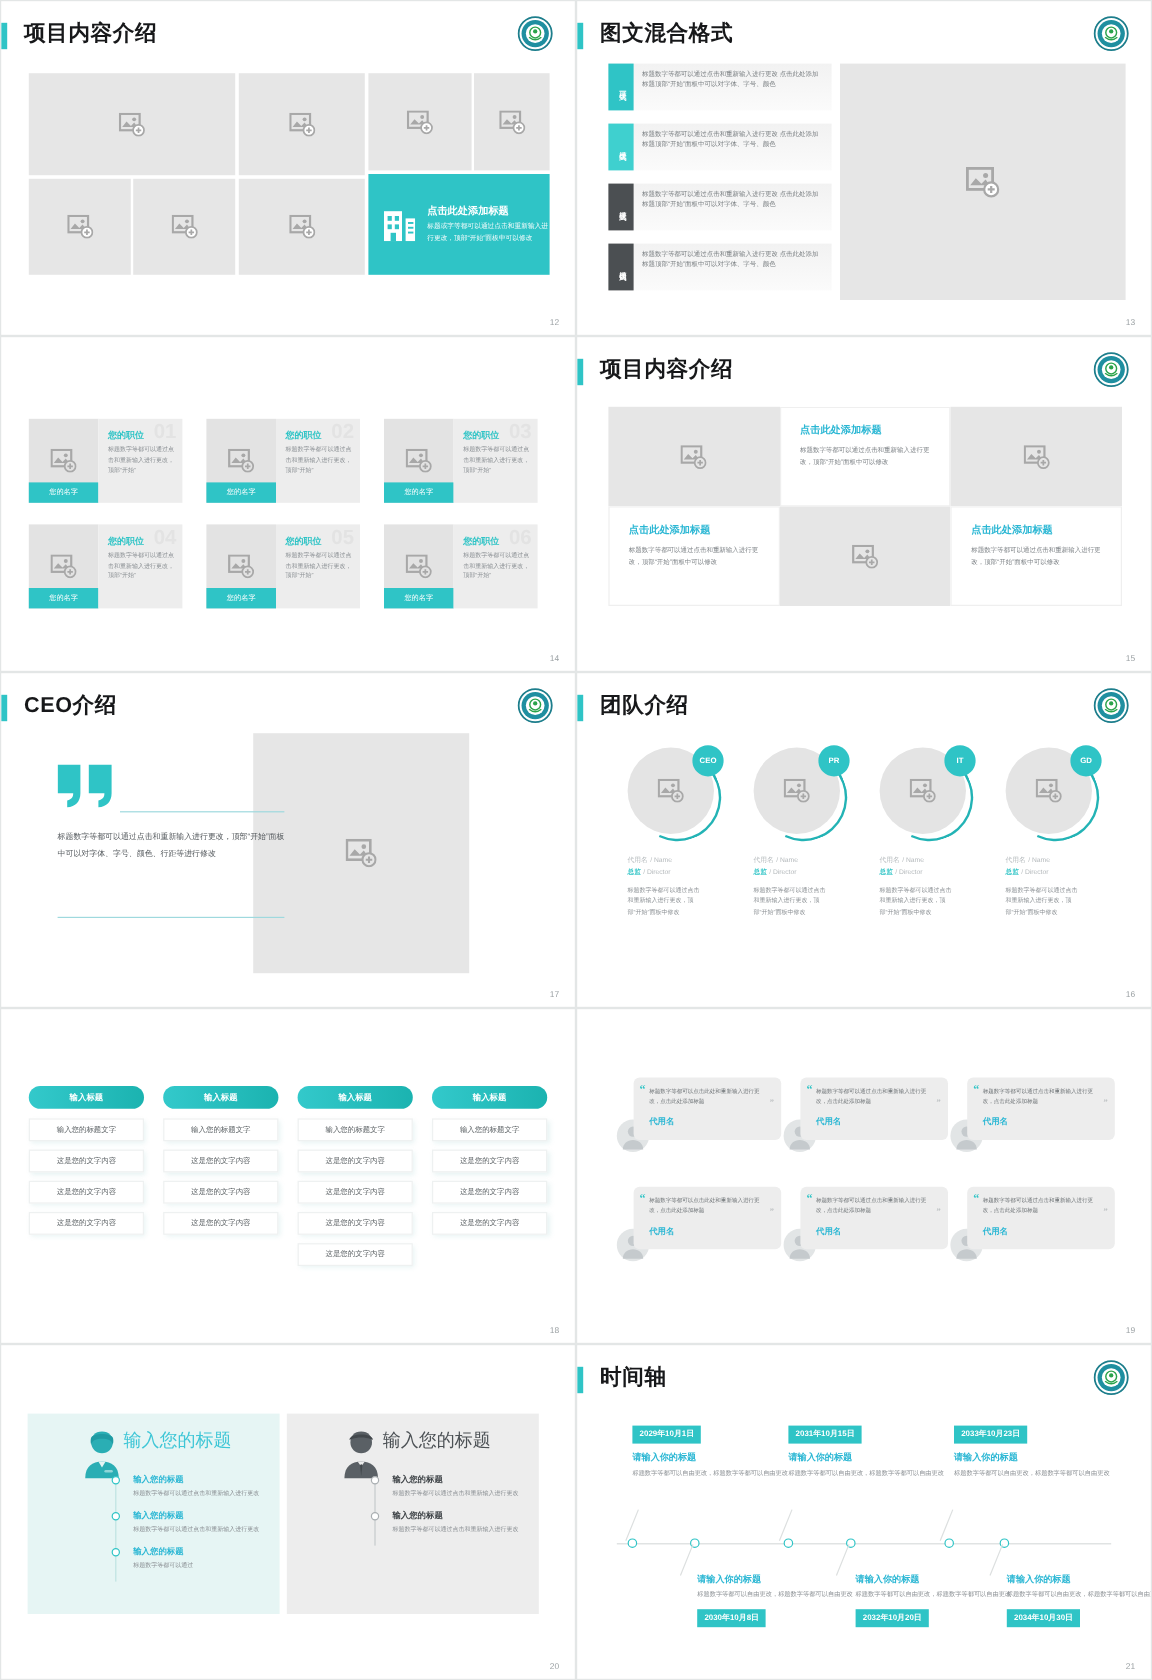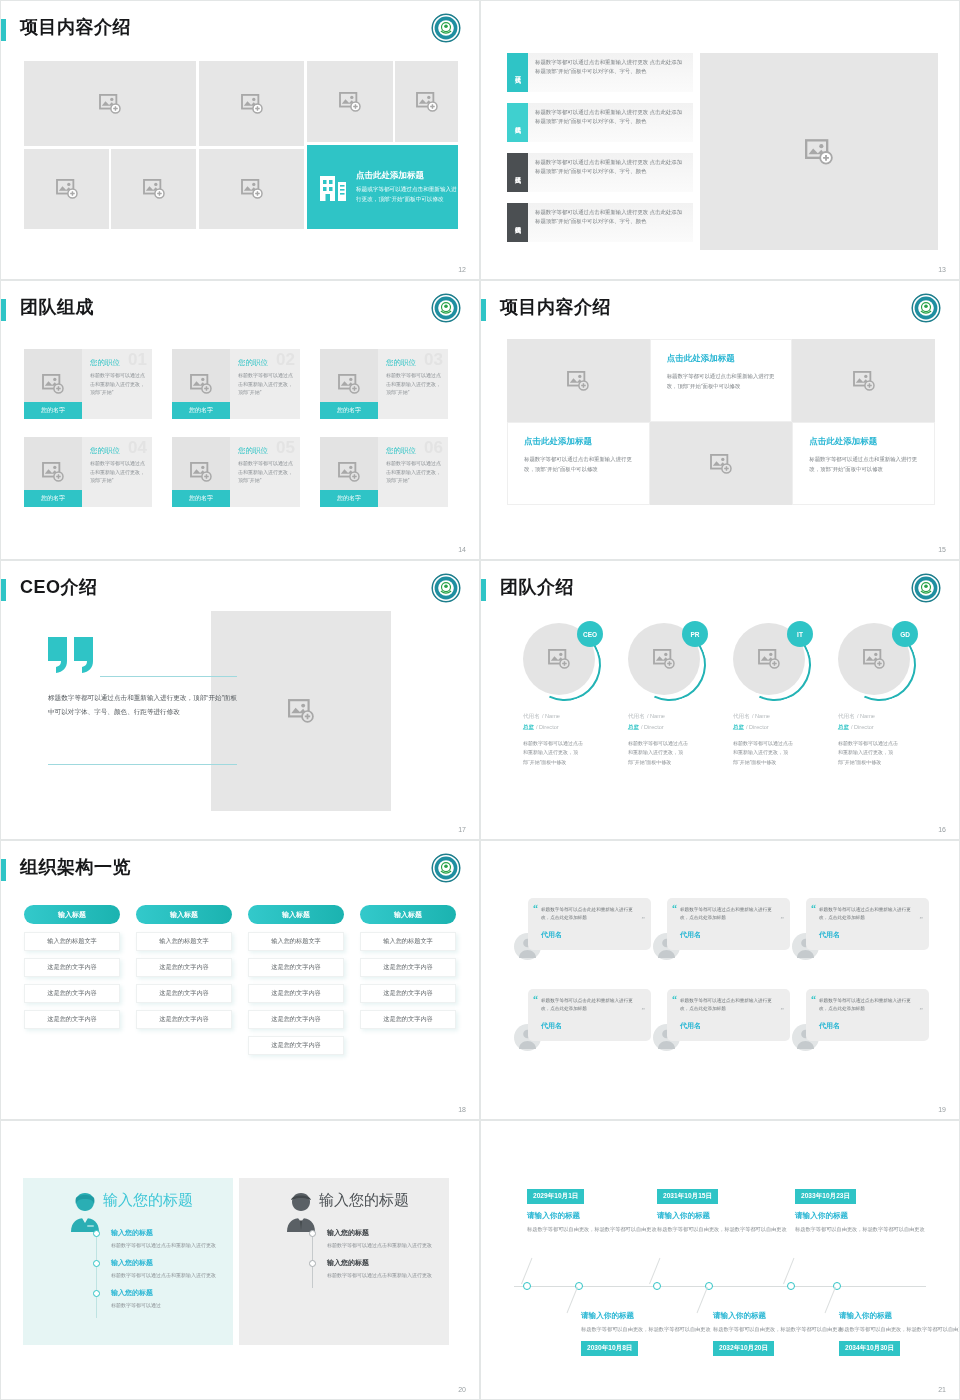--- a/index.html
+++ b/index.html
@@ -83,21 +83,21 @@
     background:#2fc4c6;color:#fff;font-size:6px;
     display:flex;align-items:center;justify-content:center;
   }
   .s14-right{
     flex:1;background:#ededed;position:relative;padding:9px 7px 0 8px;
   }
   .s14-num{
     position:absolute;right:5px;top:1px;
     font-size:17px;font-weight:bold;color:#e3e3e3;
   }
-  .s14-pos{font-size:7.5px;font-weight:normal;color:#2fc4c6;margin-bottom:3px;position:relative;}
+  .s14-pos{font-size:7.5px;font-weight:bold;color:#2fc4c6;margin-bottom:3px;position:relative;}
   .s14-desc{font-size:5px;line-height:1.7;color:#8b9094;position:relative;}
   
   .s15-grid{
     position:absolute;left:26px;top:58px;
     width:428px;height:166px;
     display:grid;grid-template-columns:repeat(3,1fr);grid-template-rows:repeat(2,1fr);
   }
   .s15-cell{position:relative;}
   .s15-text{background:#fff;padding:14px 14px 0 17px;box-shadow:0 0 0 1px #efefef inset;}
   .s15-text h4{font-size:8.5px;font-weight:bold;color:#2bb7d4;margin-bottom:6px;}
@@ -296,66 +296,66 @@
         <div>
           <h4>点击此处添加标题</h4>
           <p>标题或字等都可以通过点击和重新输入进行更改，顶部“开始”面板中可以修改</p>
         </div>
       </div>
     </div>
     <div class="pgnum">12</div>
   </div>
 
   <div class="slide">
-
-    <div style="position:absolute;left:26px;top:52px;width:186px;">
-      <div class="s13-row" style="top:0">
-        <div class="s13-tab" style="background:#2fc4c6">模式一</div>
-        <div class="s13-txt">标题数字等都可以通过点击和重新输入进行更改 点击此处添加标题顶部“开始”面板中可以对字体、字号、颜色</div>
-      </div>
-      <div class="s13-row" style="top:50px">
-        <div class="s13-tab" style="background:#3fd0cf">模式二</div>
-        <div class="s13-txt">标题数字等都可以通过点击和重新输入进行更改 点击此处添加标题顶部“开始”面板中可以对字体、字号、颜色</div>
-      </div>
-      <div class="s13-row" style="top:100px">
-        <div class="s13-tab" style="background:#4b4f52">模式三</div>
-        <div class="s13-txt">标题数字等都可以通过点击和重新输入进行更改 点击此处添加标题顶部“开始”面板中可以对字体、字号、颜色</div>
-      </div>
-      <div class="s13-row" style="top:150px">
-        <div class="s13-tab" style="background:#4b4f52">模式四</div>
-        <div class="s13-txt">标题数字等都可以通过点击和重新输入进行更改 点击此处添加标题顶部“开始”面板中可以对字体、字号、颜色</div>
-      </div>
-    </div>
-
-    <div class="ph" style="position:absolute;left:219px;top:52px;width:238px;height:197px">
-      <svg class="ph-ico" style="width:28px;height:26px" viewBox="0 0 24 22">
-          <rect x="1" y="1" width="18" height="15" fill="none" stroke="#a8a8a8" stroke-width="2"></rect>
-          <path d="M3 13l4-5 4 4 3-3 3 4H3z" fill="#a8a8a8"></path>
-          <circle cx="14" cy="6" r="1.8" fill="#a8a8a8"></circle>
-          <circle cx="18" cy="16" r="5" fill="#fff" stroke="#a8a8a8" stroke-width="1.6"></circle>
-          <path d="M18 13.5v5M15.5 16h5" stroke="#a8a8a8" stroke-width="1.6"></path>
-        </svg>
-    </div>
-    <div class="pgnum">13</div>
-  </div>
-
-  <div class="slide">
     <div class="hdr">
       <div class="accent-bar"></div>
-      <div class="s-title">团队组成</div>
+      <div class="s-title">图文混合格式</div>
       <svg class="logo" viewBox="0 0 100 100">
         <circle cx="50" cy="50" r="48" fill="#fff"></circle>
           <circle cx="50" cy="50" r="46" fill="none" stroke="#1d7e8c" stroke-width="5"></circle>
         <circle cx="50" cy="50" r="38" fill="#1f8fa0"></circle>
           <circle cx="50" cy="50" r="26" fill="#fff"></circle>
         <circle cx="50" cy="47" r="15" fill="none" stroke="#2aa34a" stroke-width="4"></circle>
           <circle cx="50" cy="44" r="6" fill="#2aa34a"></circle>
         <path d="M33 60 Q50 74 67 60" fill="none" stroke="#2aa34a" stroke-width="4"></path>
       </svg>
     </div>
+
+    <div style="position:absolute;left:26px;top:52px;width:186px;">
+      <div class="s13-row" style="top:0">
+        <div class="s13-tab" style="background:#2fc4c6">模式一</div>
+        <div class="s13-txt">标题数字等都可以通过点击和重新输入进行更改 点击此处添加标题顶部“开始”面板中可以对字体、字号、颜色</div>
+      </div>
+      <div class="s13-row" style="top:50px">
+        <div class="s13-tab" style="background:#3fd0cf">模式二</div>
+        <div class="s13-txt">标题数字等都可以通过点击和重新输入进行更改 点击此处添加标题顶部“开始”面板中可以对字体、字号、颜色</div>
+      </div>
+      <div class="s13-row" style="top:100px">
+        <div class="s13-tab" style="background:#4b4f52">模式三</div>
+        <div class="s13-txt">标题数字等都可以通过点击和重新输入进行更改 点击此处添加标题顶部“开始”面板中可以对字体、字号、颜色</div>
+      </div>
+      <div class="s13-row" style="top:150px">
+        <div class="s13-tab" style="background:#4b4f52">模式四</div>
+        <div class="s13-txt">标题数字等都可以通过点击和重新输入进行更改 点击此处添加标题顶部“开始”面板中可以对字体、字号、颜色</div>
+      </div>
+    </div>
+
+    <div class="ph" style="position:absolute;left:219px;top:52px;width:238px;height:197px">
+      <svg class="ph-ico" style="width:28px;height:26px" viewBox="0 0 24 22">
+          <rect x="1" y="1" width="18" height="15" fill="none" stroke="#a8a8a8" stroke-width="2"></rect>
+          <path d="M3 13l4-5 4 4 3-3 3 4H3z" fill="#a8a8a8"></path>
+          <circle cx="14" cy="6" r="1.8" fill="#a8a8a8"></circle>
+          <circle cx="18" cy="16" r="5" fill="#fff" stroke="#a8a8a8" stroke-width="1.6"></circle>
+          <path d="M18 13.5v5M15.5 16h5" stroke="#a8a8a8" stroke-width="1.6"></path>
+        </svg>
+    </div>
+    <div class="pgnum">13</div>
+  </div>
+
+  <div class="slide">
 
     <div class="s14-card" style="left:23px;top:68px">
       <div class="s14-left ph">
         <svg class="ph-ico" viewBox="0 0 24 22">
             <rect x="1" y="1" width="18" height="15" fill="none" stroke="#a8a8a8" stroke-width="2"></rect>
             <path d="M3 13l4-5 4 4 3-3 3 4H3z" fill="#a8a8a8"></path>
             <circle cx="14" cy="6" r="1.8" fill="#a8a8a8"></circle>
             <circle cx="18" cy="16" r="5" fill="#e3e3e3" stroke="#a8a8a8" stroke-width="1.6"></circle>
             <path d="M18 13.5v5M15.5 16h5" stroke="#a8a8a8" stroke-width="1.6"></path>
           </svg>
@@ -635,33 +635,20 @@
         <div class="s16-badge">GD</div>
       </div>
       <div class="s16-nm"><span>代用名</span> <span>/ Name</span></div>
       <div class="s16-rl"><span style="color:#2fc4c6;font-weight:bold">总监</span> <span>/ Director</span></div>
       <div class="s16-ds">标题数字等都可以通过点击和重新输入进行更改，顶部“开始”面板中修改</div>
     </div>
     <div class="pgnum">16</div>
   </div>
 
   <div class="slide">
-    <div class="hdr">
-      <div class="accent-bar"></div>
-      <div class="s-title">组织架构一览</div>
-      <svg class="logo" viewBox="0 0 100 100">
-        <circle cx="50" cy="50" r="48" fill="#fff"></circle>
-          <circle cx="50" cy="50" r="46" fill="none" stroke="#1d7e8c" stroke-width="5"></circle>
-        <circle cx="50" cy="50" r="38" fill="#1f8fa0"></circle>
-          <circle cx="50" cy="50" r="26" fill="#fff"></circle>
-        <circle cx="50" cy="47" r="15" fill="none" stroke="#2aa34a" stroke-width="4"></circle>
-          <circle cx="50" cy="44" r="6" fill="#2aa34a"></circle>
-        <path d="M33 60 Q50 74 67 60" fill="none" stroke="#2aa34a" stroke-width="4"></path>
-      </svg>
-    </div>
 
     <div class="s18-col" style="left:23px;top:64px">
       <div class="s18-head">输入标题</div>
       <div class="s18-cell">输入您的标题文字</div>
       <div class="s18-cell">这是您的文字内容</div>
       <div class="s18-cell">这是您的文字内容</div>
       <div class="s18-cell">这是您的文字内容</div>
     </div>
     <div class="s18-col" style="left:135px;top:64px">
       <div class="s18-head">输入标题</div>
@@ -816,20 +803,33 @@
           <div class="s20-dot dark"></div>
           <div class="s20-lt dark">输入您的标题</div>
           <div class="s20-lp">标题数字等都可以通过点击和重新输入进行更改</div>
         </div>
       </div>
     </div>
     <div class="pgnum">20</div>
   </div>
 
   <div class="slide">
+    <div class="hdr">
+      <div class="accent-bar"></div>
+      <div class="s-title">时间轴</div>
+      <svg class="logo" viewBox="0 0 100 100">
+        <circle cx="50" cy="50" r="48" fill="#fff"></circle>
+          <circle cx="50" cy="50" r="46" fill="none" stroke="#1d7e8c" stroke-width="5"></circle>
+        <circle cx="50" cy="50" r="38" fill="#1f8fa0"></circle>
+          <circle cx="50" cy="50" r="26" fill="#fff"></circle>
+        <circle cx="50" cy="47" r="15" fill="none" stroke="#2aa34a" stroke-width="4"></circle>
+          <circle cx="50" cy="44" r="6" fill="#2aa34a"></circle>
+        <path d="M33 60 Q50 74 67 60" fill="none" stroke="#2aa34a" stroke-width="4"></path>
+      </svg>
+    </div>
 
     <div class="s21-axis"></div>
     <div class="s21-node" style="left:42px"></div>
     <div class="s21-node" style="left:94px"></div>
     <div class="s21-node" style="left:172px"></div>
     <div class="s21-node" style="left:224px"></div>
     <div class="s21-node" style="left:306px"></div>
     <div class="s21-node" style="left:352px"></div>
 
     <div class="s21-tick" style="left:40px;top:135px;height:28px;transform:rotate(22deg);transform-origin:bottom"></div>

